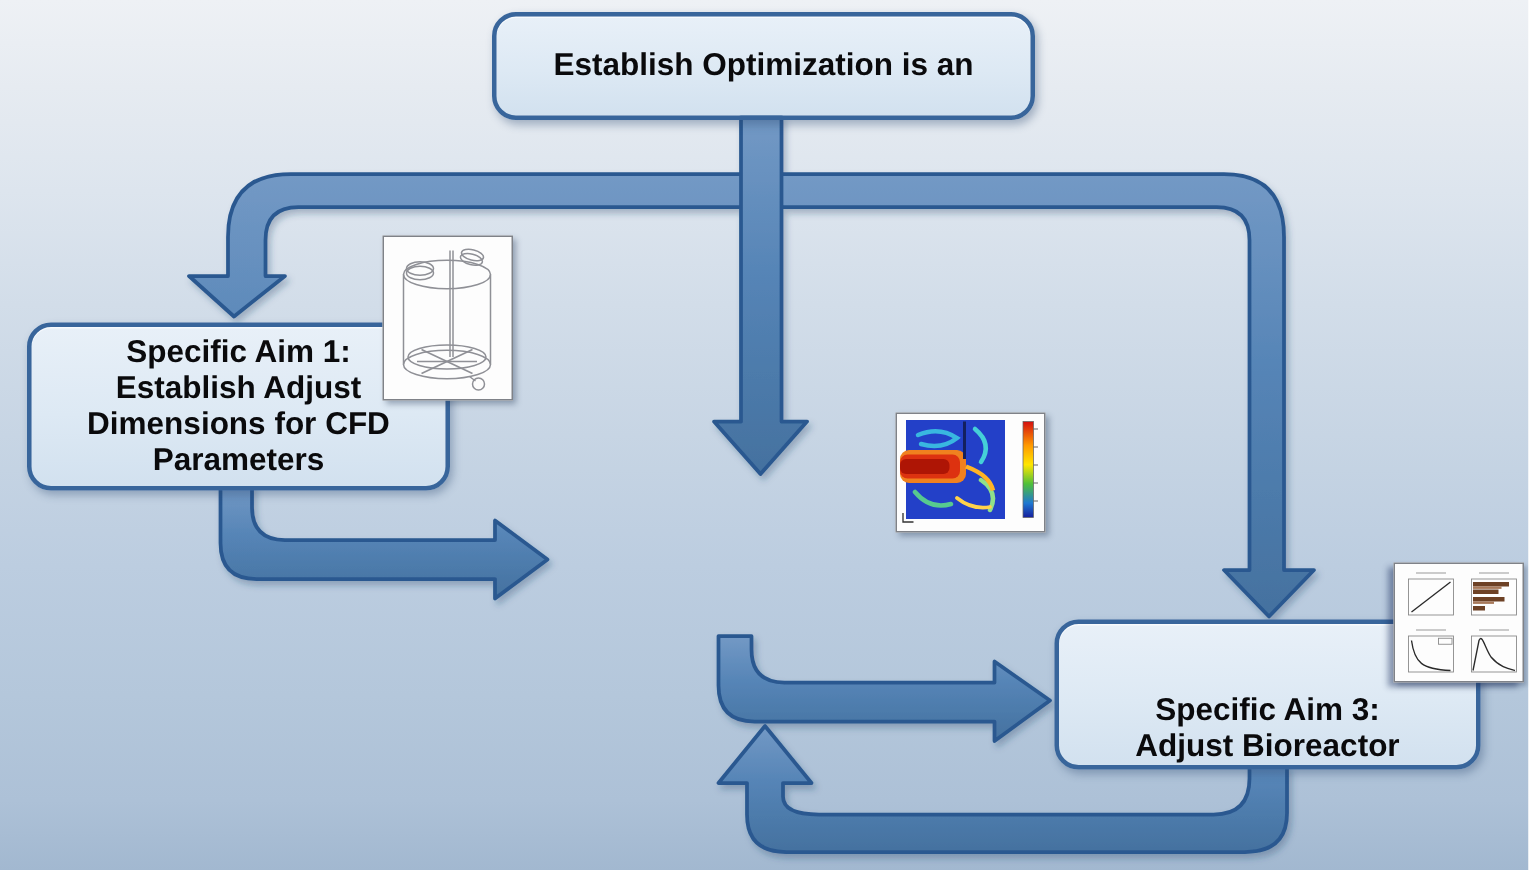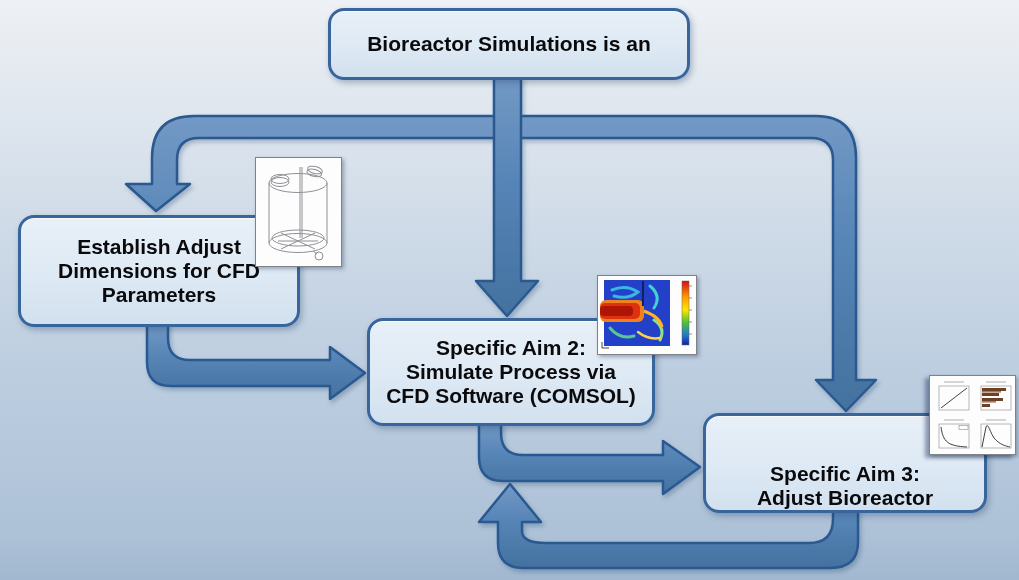--- a/index.html
+++ b/index.html
@@ -66,34 +66,30 @@
       <path d="M479,424 L479,457 Q479,481 503,481 L663,481 L663,494 L700,467 L663,441
            L663,455 L523,455 Q501,455 501,433 L501,424 Z"></path>
 
       <path d="M833,511 L833,519 Q833,543 809,543 L546,543 Q522,543 522,531 L522,522
            L541,522 L510,484 L479,522 L498,522 L498,543 Q498,568 524,568
            L830,568 Q858,568 858,542 L858,511 Z"></path>
     </g>
   </svg>
 
   <div class="node" id="node-start">
-    <span>Bioreactor Simulations is an</span>
+    <span>Establish Optimization is an</span>
   </div>
 
   <div class="node" id="node-aim1">
+    <span>Specific Aim 1:</span>
     <span>Establish Adjust</span>
     <span>Dimensions for CFD</span>
     <span>Parameters</span>
   </div>
 
-  <div class="node" id="node-aim2">
-    <span>Specific Aim 2:</span>
-    <span>Simulate Process via</span>
-    <span>CFD Software (COMSOL)</span>
-  </div>
 
   <div class="node" id="node-aim3">
     <span>Specific Aim 3:</span>
     <span>Adjust Bioreactor</span>
   </div>
 
   <div class="figure" id="fig-vessel">
     <svg width="85" height="108" viewBox="0 0 85 108">
       <g fill="none" stroke="#8f9096" stroke-width="1">
         <ellipse cx="42" cy="25" rx="29" ry="9.5"></ellipse>

